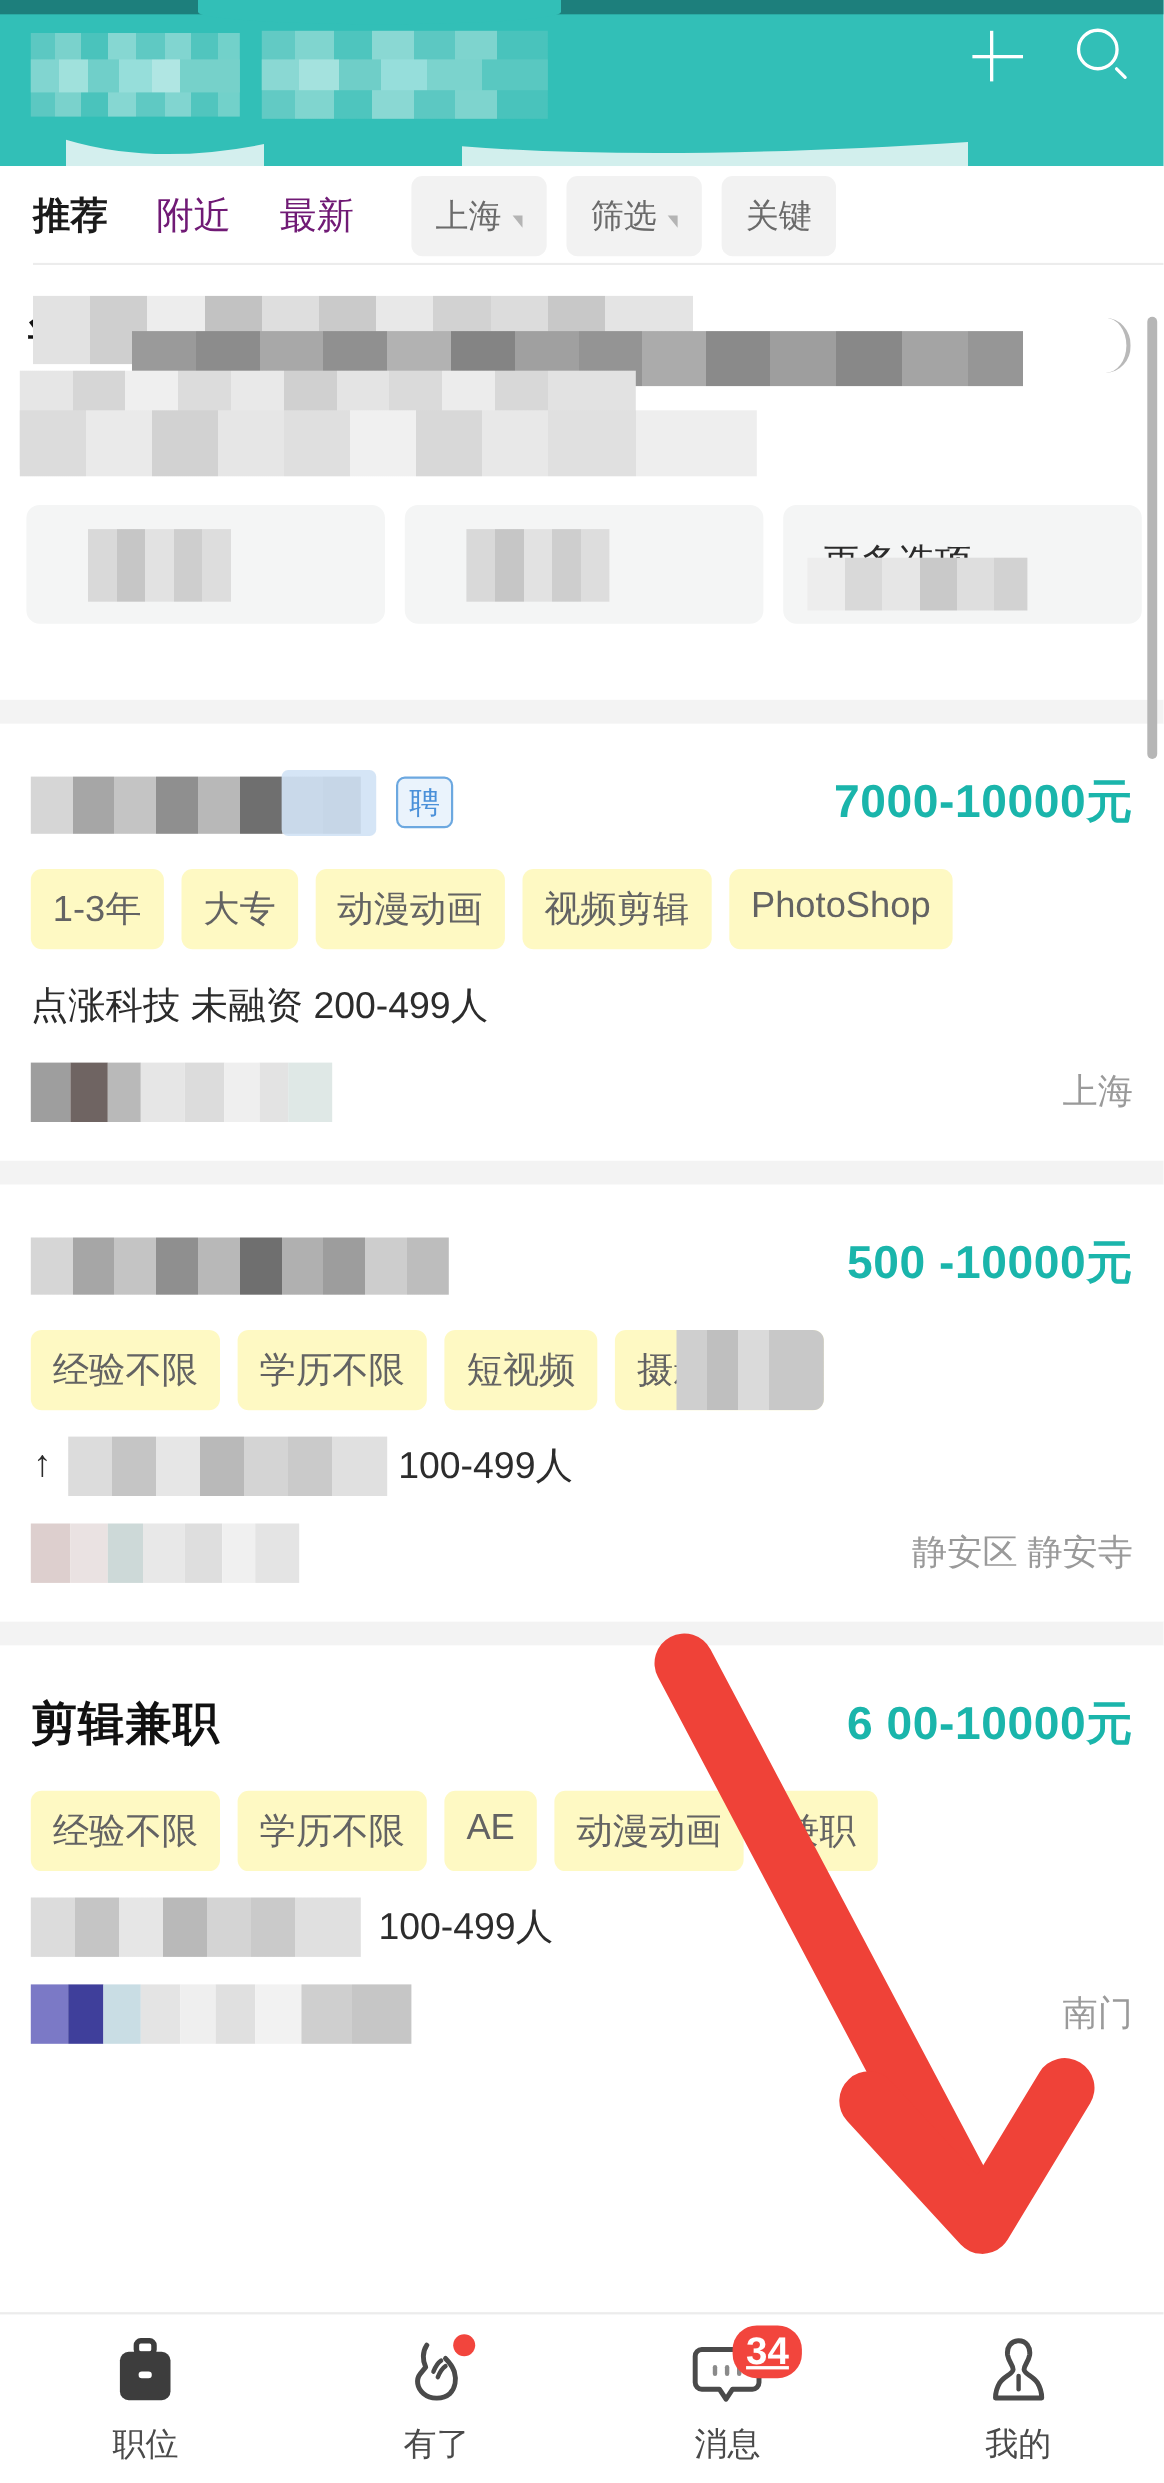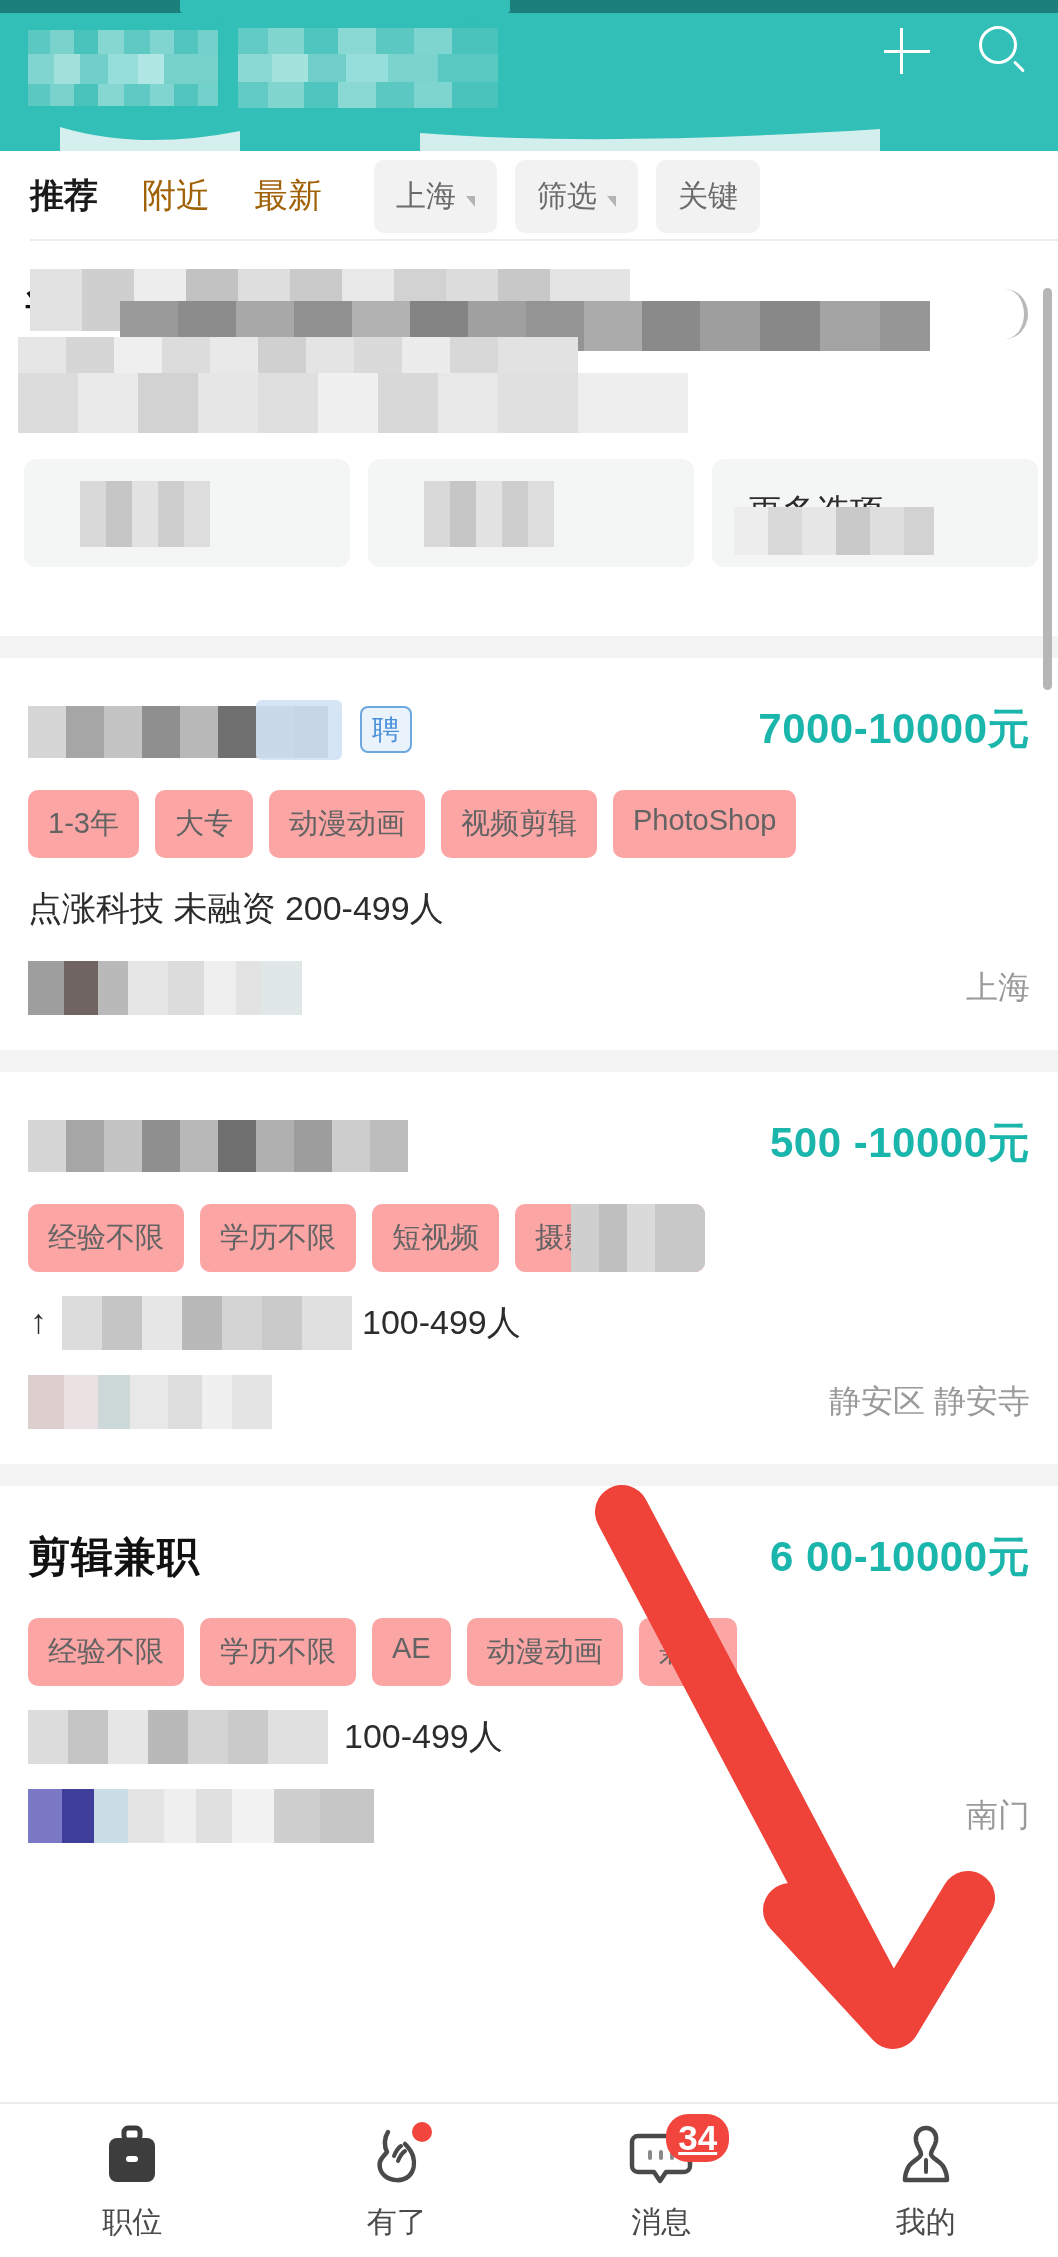--- a/index.html
+++ b/index.html
@@ -133,21 +133,21 @@
     box-sizing: border-box;
     overflow: hidden;
   }
   .tabs {
     display: flex;
     align-items: baseline;
     gap: 44px;
   }
   .tab {
     font-size: 34px;
-    color: #a16207;
+    color: #701a75;
     cursor: pointer;
     white-space: nowrap;
   }
   .tab.active {
     color: #1a1a1a;
     font-weight: bold;
   }
   .chips {
     display: flex;
     align-items: center;
@@ -376,24 +376,24 @@
     position: relative;
     margin-left: 40px;
   }
   .job-tags {
     display: flex;
     gap: 16px;
     margin-top: 30px;
     flex-wrap: nowrap;
   }
   .job-tag {
-    background: #fca5a5;
+    background: #fef9c3;
     border-radius: 10px;
     padding: 14px 20px;
-    font-size: 29px;
+    font-size: 33px;
     color: #636363;
     white-space: nowrap;
     position: relative;
     overflow: hidden;
   }
   .tag-mask {
     position: absolute;
     left: 56px; top: 0; right: 0; bottom: 0;
     background:
       linear-gradient(90deg,

